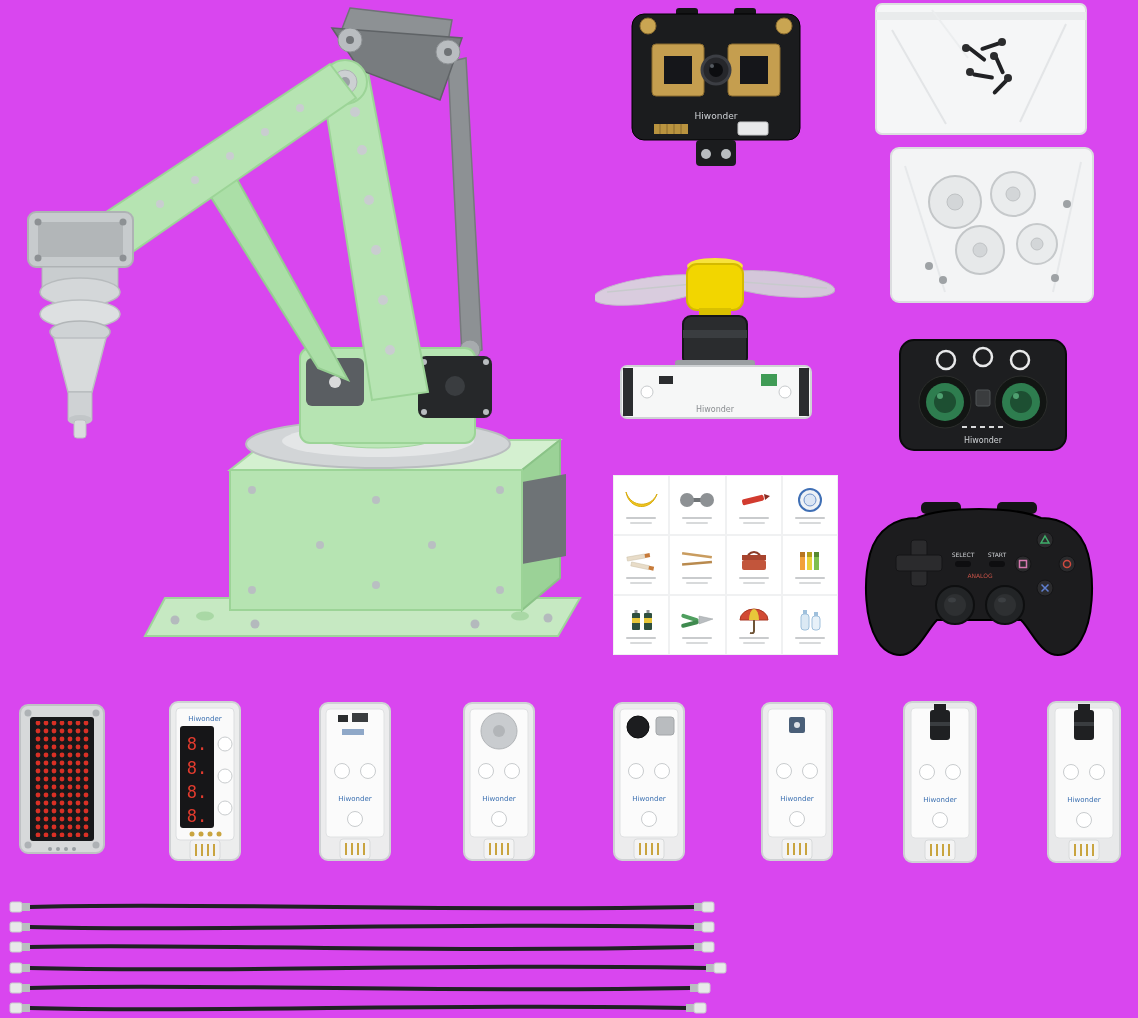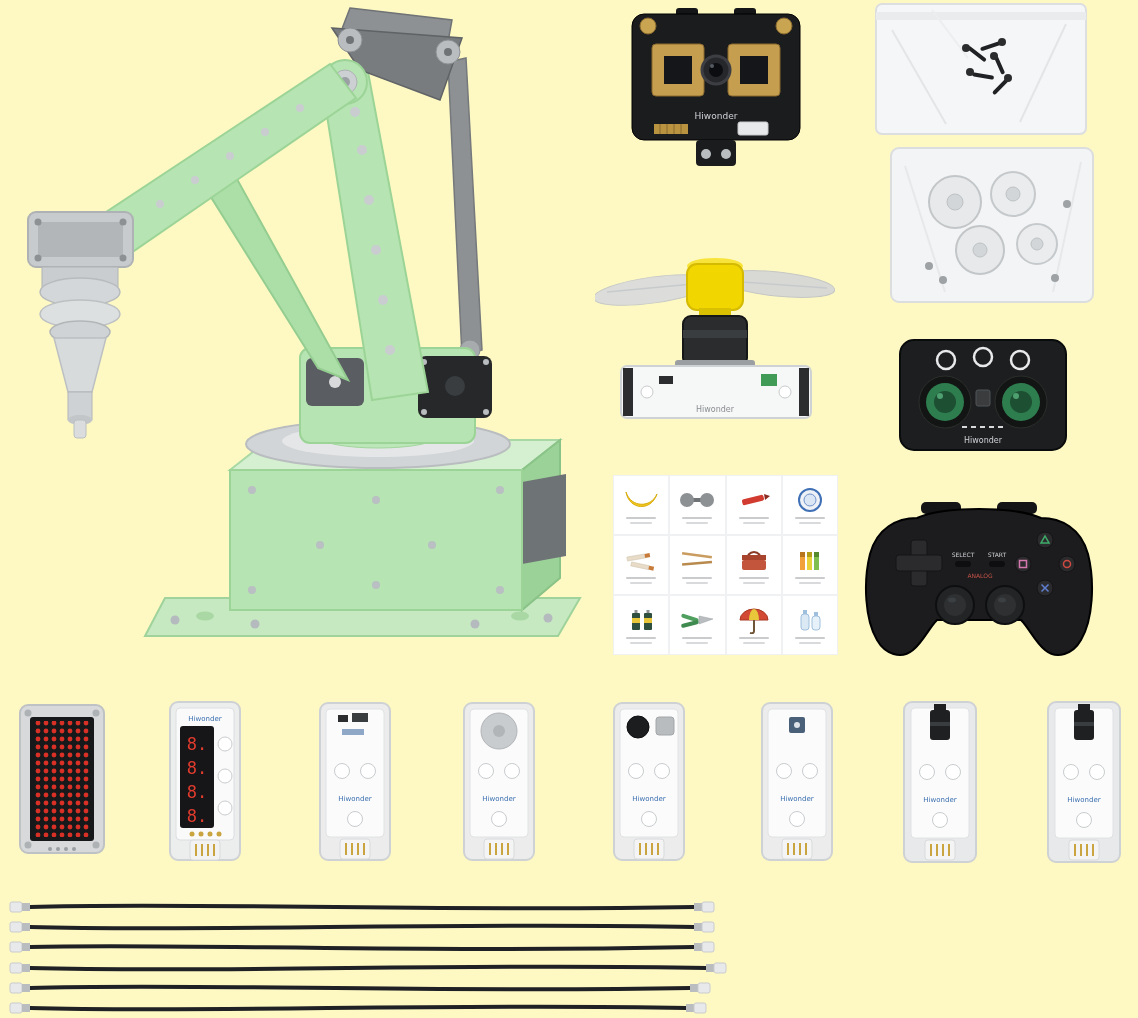--- a/index.html
+++ b/index.html
@@ -1,16 +1,16 @@
 <!DOCTYPE html>
 <html><head>
 <meta charset="utf-8">
 <style>
   html,body{margin:0;padding:0;background:#fff;}
-  .canvas{position:relative;width:1138px;height:1018px;background:#fef9c3;overflow:hidden;
+  .canvas{position:relative;width:1138px;height:1018px;background:#d946ef;overflow:hidden;
           font-family:"DejaVu Sans",sans-serif;}
   .abs{position:absolute;}
   svg{display:block;}
   .cards-grid{display:grid;grid-template-columns:repeat(4,1fr);grid-template-rows:repeat(3,1fr);
               width:100%;height:100%;background:#fff;}
   .card-cell{border:1px solid #f0f1f2;background:#fff;display:flex;flex-direction:column;
              align-items:center;justify-content:center;gap:3px;padding:2px;}
   .tbar{height:2px;background:#c9cbcd;border-radius:1px;}
   .tbar.w1{width:30px;} .tbar.w2{width:22px;background:#d8dadb;}
 </style>

